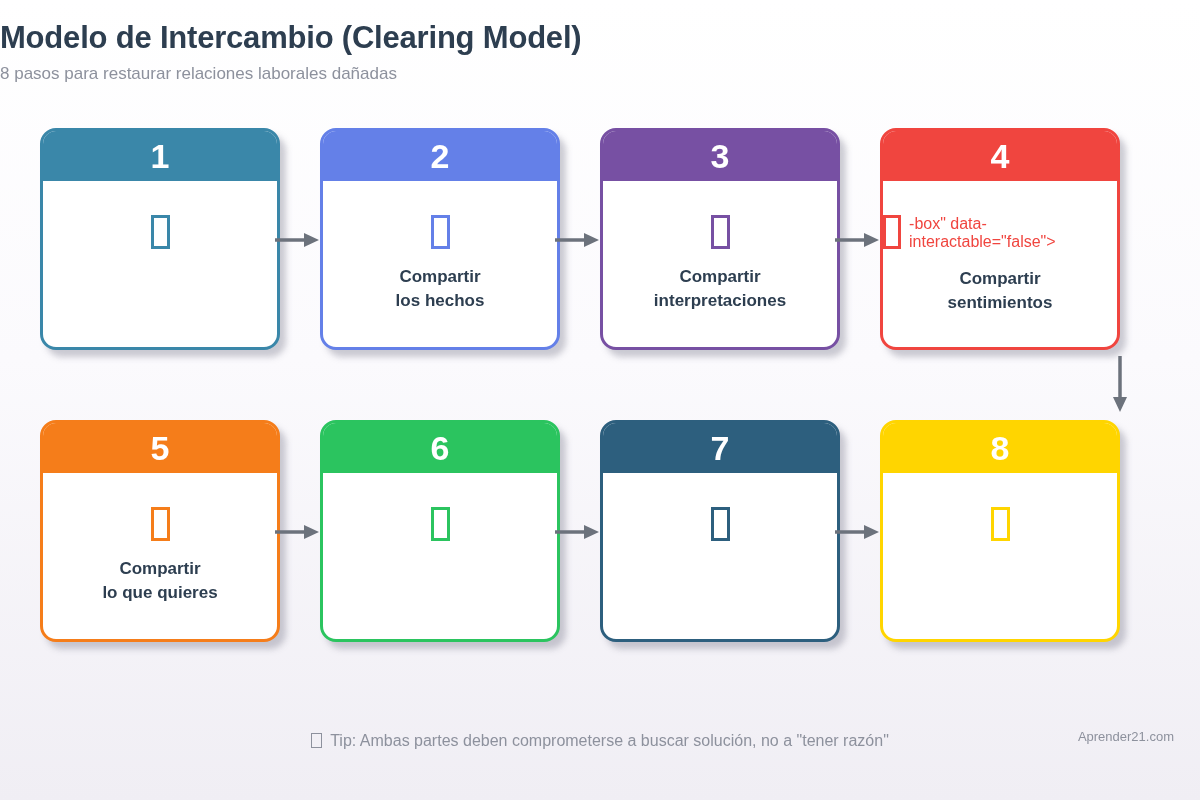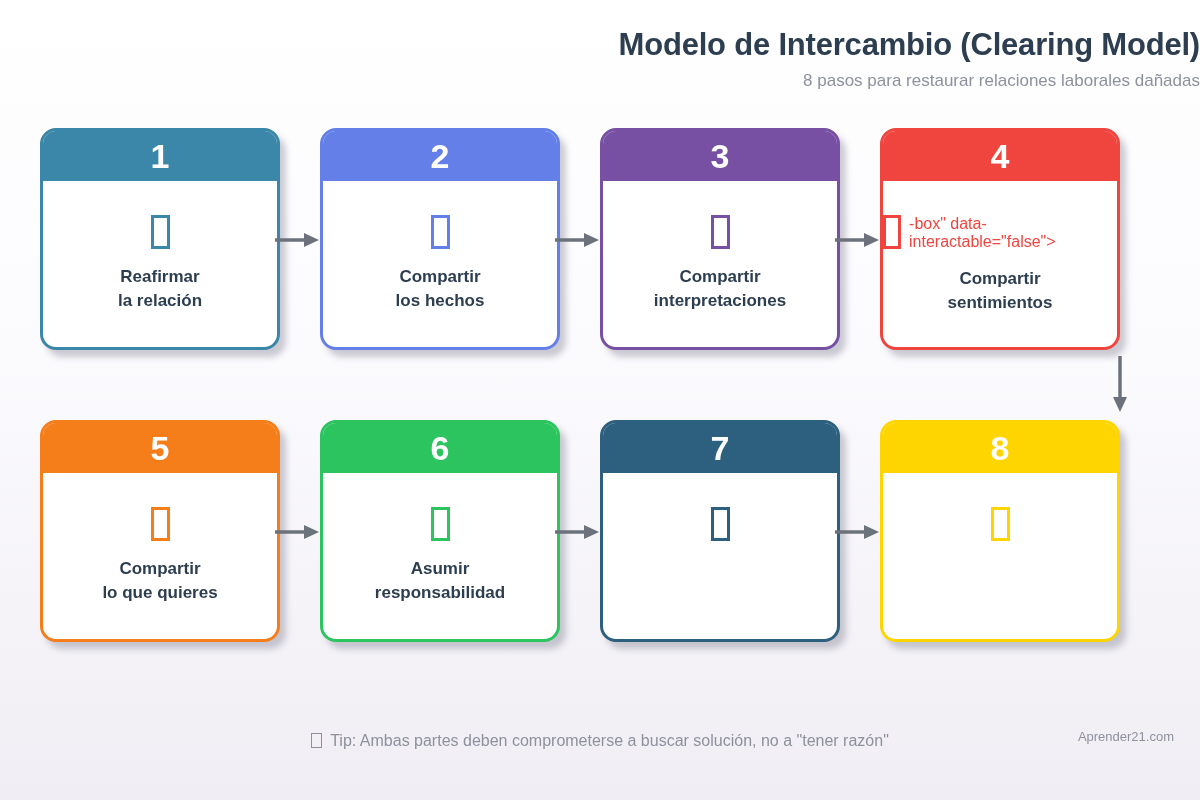--- a/index.html
+++ b/index.html
@@ -5,21 +5,21 @@
   html, body { margin: 0; padding: 0; }
   .canvas {
     position: relative;
     width: 1200px;
     height: 800px;
     overflow: hidden;
     background: linear-gradient(180deg, #ffffff 0%, #fbfafd 45%, #f0eef4 100%);
     font-family: "Liberation Sans", "DejaVu Sans", sans-serif;
   }
 
-  .header { text-align: right; padding-top: 27px; }
+  .header { text-align: left; padding-top: 20px; }
   .title {
     margin: 0;
     font-size: 31px;
     font-weight: 700;
     letter-spacing: -0.2px;
     color: #2d3e50;
   }
   .subtitle {
     margin: 8px 0 8px 0;
     font-size: 17px;
@@ -115,22 +115,20 @@
 
   <div>
       <div class="card" style="left: 40px; top: 128px; border-color: rgb(58, 135, 169);">
         <div class="card-header" style="background:#3a87a9">
           <span class="num">1</span>
         </div>
         <div class="card-body">
           <div class="tofu-row" style="color:#3a87a9">
             <span class="tofu"></span>
           </div>
-          <div class="label">Reafirmar
-la relación</div>
         </div>
       </div>
       <div class="h-arrow" style="left: 274px; top: 231px;"><svg width="46" height="18" viewBox="0 0 46 18">
           <line x1="1" y1="9" x2="32" y2="9" stroke="#6c727c" stroke-width="3.5"></line>
           <polygon points="30,2 45,9 30,16" fill="#6c727c"></polygon>
         </svg></div>
       <div class="card" style="left: 320px; top: 128px; border-color: rgb(100, 128, 232);">
         <div class="card-header" style="background:#6480e8">
           <span class="num">2</span>
         </div>
@@ -189,22 +187,20 @@
           <polygon points="30,2 45,9 30,16" fill="#6c727c"></polygon>
         </svg></div>
       <div class="card" style="left: 320px; top: 420px; border-color: rgb(43, 196, 95);">
         <div class="card-header" style="background:#2bc45f">
           <span class="num">6</span>
         </div>
         <div class="card-body">
           <div class="tofu-row" style="color:#2bc45f">
             <span class="tofu"></span>
           </div>
-          <div class="label">Asumir
-responsabilidad</div>
         </div>
       </div>
       <div class="h-arrow" style="left: 554px; top: 523px;"><svg width="46" height="18" viewBox="0 0 46 18">
           <line x1="1" y1="9" x2="32" y2="9" stroke="#6c727c" stroke-width="3.5"></line>
           <polygon points="30,2 45,9 30,16" fill="#6c727c"></polygon>
         </svg></div>
       <div class="card" style="left: 600px; top: 420px; border-color: rgb(45, 95, 126);">
         <div class="card-header" style="background:#2d5f7e">
           <span class="num">7</span>
         </div>

